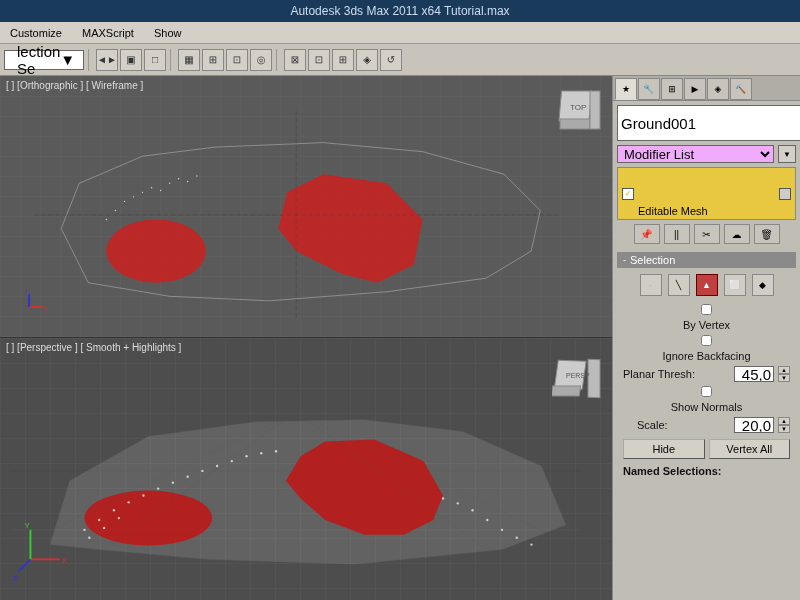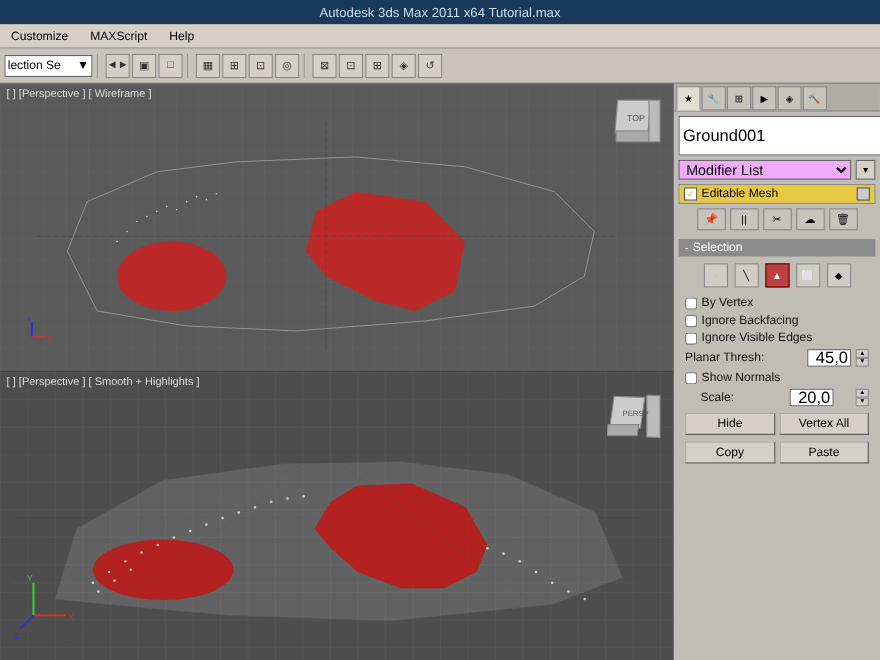--- a/index.html
+++ b/index.html
@@ -47,22 +47,22 @@
       display: flex; align-items: center; justify-content: center;
       cursor: pointer;
       font-size: 10px;
       color: #333;
     }
     .toolbar-separator { width: 4px; height: 22px; border-left: 1px solid #999; margin: 0 2px; }
     .toolbar-dropdown {
       background: #fff;
       border: 1px solid #666;
       height: 20px;
-      font-size: 11px;
-      padding: 0 2px;
+      font-size: 15px;
+      padding: 0 12px;
       display: flex; align-items: center;
       width: 80px;
     }
 
     
     #main {
       display: flex;
       height: calc(600px - 76px);
     }
 
@@ -224,21 +224,21 @@
     .modifier-item.selected { background: #e8c840; }
     .modifier-checkbox {
       width: 12px; height: 12px;
       background: #fff;
       border: 1px solid #555;
       display: flex; align-items: center; justify-content: center;
       font-size: 8px;
       color: #e8c840;
       font-weight: bold;
     }
-    .modifier-label { font-size: 11px; color: #000; flex: 1; }
+    .modifier-label { font-size: 11px; color: #000; flex: 1; margin-top: 35px; }
     .modifier-color { width: 12px; height: 12px; background: #ccc; border: 1px solid #555; }
 
     
     #stack-buttons {
       display: flex;
       justify-content: center;
       gap: 4px;
       padding: 4px;
     }
     .stack-btn {
@@ -281,20 +281,21 @@
       cursor: pointer;
     }
     .subobj-btn.active { background: #c04040; border: 1px solid #600; }
 
     
     .checkbox-row {
       display: flex;
       align-items: center;
       padding: 2px 6px;
       gap: 4px;
+      flex-direction: column;
     }
     .checkbox-row input[type="checkbox"] { width: 11px; height: 11px; }
     .checkbox-row label { font-size: 11px; color: #111; }
 
     
     .field-row {
       display: flex;
       align-items: center;
       padding: 2px 6px;
       gap: 4px;
@@ -320,21 +321,21 @@
       display: flex; align-items: center; justify-content: center;
       cursor: pointer;
       line-height: 1;
     }
 
     
     .scale-row {
       display: flex;
       align-items: center;
       padding: 2px 6px 2px 20px;
-      gap: 20px;
+      gap: 4px;
     }
 
     
 
     
     #hide-row {
       display: flex;
       gap: 4px;
       padding: 4px 6px;
     }
@@ -378,21 +379,21 @@
 </head>
 <body>
 
 <div id="titlebar">
   <span>Autodesk 3ds Max  2011 x64    Tutorial.max</span>
 </div>
 
 <div id="menubar">
   <span>Customize</span>
   <span>MAXScript</span>
-  <span>Help</span>
+  <span>Show</span>
 </div>
 
 <div id="toolbar">
   <div class="toolbar-dropdown">
     <span>lection Se</span>
     <span style="margin-left:auto;">▼</span>
   </div>
   <div class="toolbar-separator"></div>
   <div class="toolbar-btn">◄►</div>
   <div class="toolbar-btn">▣</div>
@@ -409,21 +410,21 @@
   <div class="toolbar-btn">◈</div>
   <div class="toolbar-btn">↺</div>
 </div>
 
 <div id="main">
 
   <div id="viewport-area">
 
     <div id="viewport-top">
       <div class="grid-bg-top"></div>
-      <div class="viewport-label">[ ] [Perspective ] [ Wireframe ]</div>
+      <div class="viewport-label">[ ] [Orthographic ] [ Wireframe ]</div>
 
       <div class="nav-cube">
         <svg width="50" height="50" viewBox="0 0 50 50">
           <rect x="10" y="5" width="30" height="30" fill="#ccc" stroke="#888" stroke-width="1" transform="skewX(-5)"></rect>
           <text x="18" y="24" font-size="8" fill="#555">TOP</text>
           <rect x="8" y="33" width="30" height="10" fill="#aaa" stroke="#888" stroke-width="1"></rect>
           <rect x="38" y="5" width="10" height="38" fill="#bbb" stroke="#888" stroke-width="1"></rect>
         </svg>
       </div>
 
@@ -610,24 +611,20 @@
       <div class="checkbox-row">
         <input type="checkbox" id="byVertex" style="">
         <label for="byVertex">By Vertex</label>
       </div>
 
       <div class="checkbox-row">
         <input type="checkbox" id="ignoreBack" style="">
         <label for="ignoreBack">Ignore Backfacing</label>
       </div>
 
-      <div class="checkbox-row">
-        <input type="checkbox" id="ignoreVis" style="">
-        <label for="ignoreVis">Ignore Visible Edges</label>
-      </div>
 
       <div class="field-row">
         <span class="field-label">Planar Thresh:</span>
         <input class="field-input" type="text" value="45,0" style="">
         <div class="spinner-btn">
           <div class="spin-up">▲</div>
           <div class="spin-down">▼</div>
         </div>
       </div>
 
@@ -644,20 +641,17 @@
           <div class="spin-down">▼</div>
         </div>
       </div>
 
 
       <div id="hide-row">
         <div class="action-btn">Hide</div>
         <div class="action-btn">Vertex All</div>
       </div>
 
-
-      <div id="copy-paste-row">
-        <div class="action-btn">Copy</div>
-        <div class="action-btn">Paste</div>
-      </div>
+      <div id="named-sel-label">Named Selections:</div>
+
     </div>
   </div>
 </div>
 
 </body></html>

